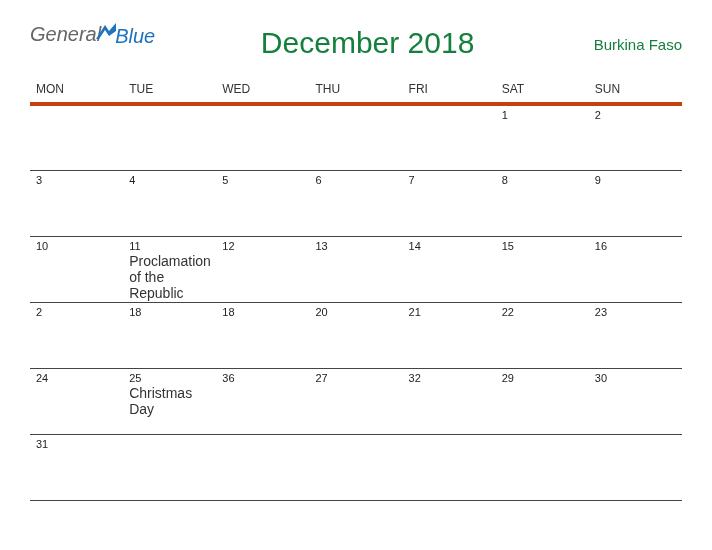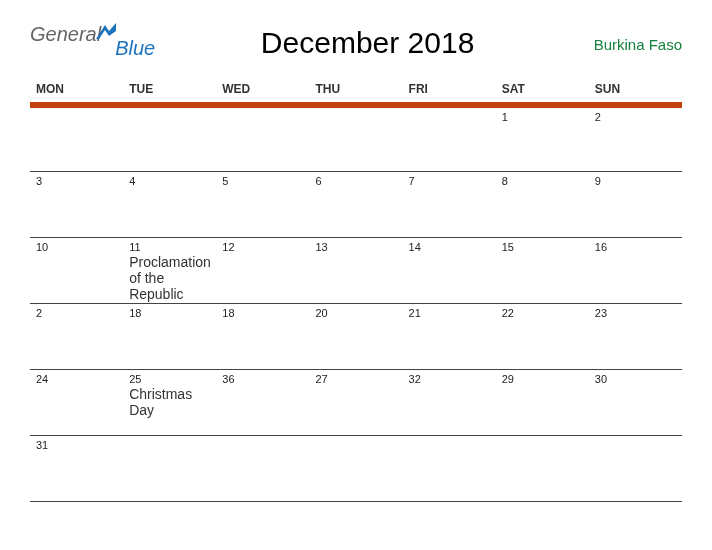--- a/index.html
+++ b/index.html
@@ -23,49 +23,49 @@
   }
   .logo {
     display: flex;
     align-items: flex-start;
     font-size: 20px;
     line-height: 1;
     font-weight: 400;
     position: relative;
   }
   .logo .general { color: #666; font-style: italic; }
-  .logo .blue    { color: #1e73be; font-style: italic; position: relative; top: 14px; left: -8px; }
+  .logo .blue    { color: #1e73be; font-style: italic; position: relative; top: 2px; left: -8px; }
   .logo svg { position: relative; top: -2px; left: -6px; }
   .title {
     font-size: 30px;
     font-weight: 400;
-    color: #000000;
+    color: #15803d;
     margin-top: 2px;
     flex: 1;
     text-align: center;
   }
   .country {
     font-size: 15px;
     color: #15803d;
     margin-top: 12px;
     min-width: 110px;
     text-align: right;
   }
   table.cal {
     width: 100%;
     border-collapse: collapse;
     table-layout: fixed;
   }
   table.cal th {
     text-align: left;
-    font-weight: 700;
+    font-weight: 400;
     font-size: 12px;
     color: #333;
     padding: 4px 6px 6px 6px;
-    border-bottom: 6px solid #c2410c;
+    border-bottom: 4px solid #c2410c;
   }
   table.cal td {
     vertical-align: top;
     height: 66px;
     border-top: 1px solid #444;
     padding: 3px 6px 0 6px;
   }
   table.cal tbody tr:last-child td {
     border-bottom: 1px solid #444;
   }

